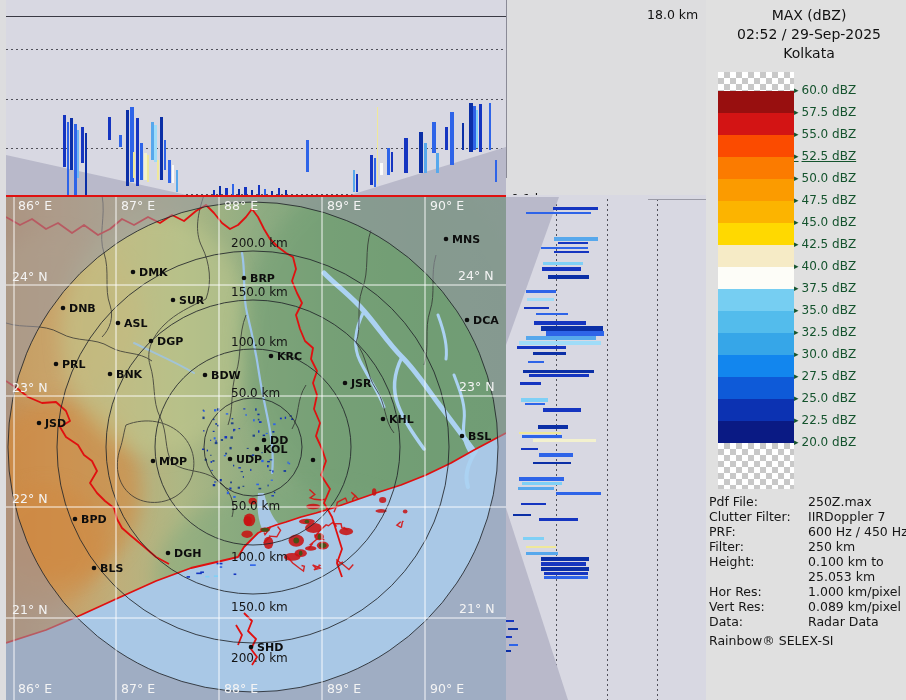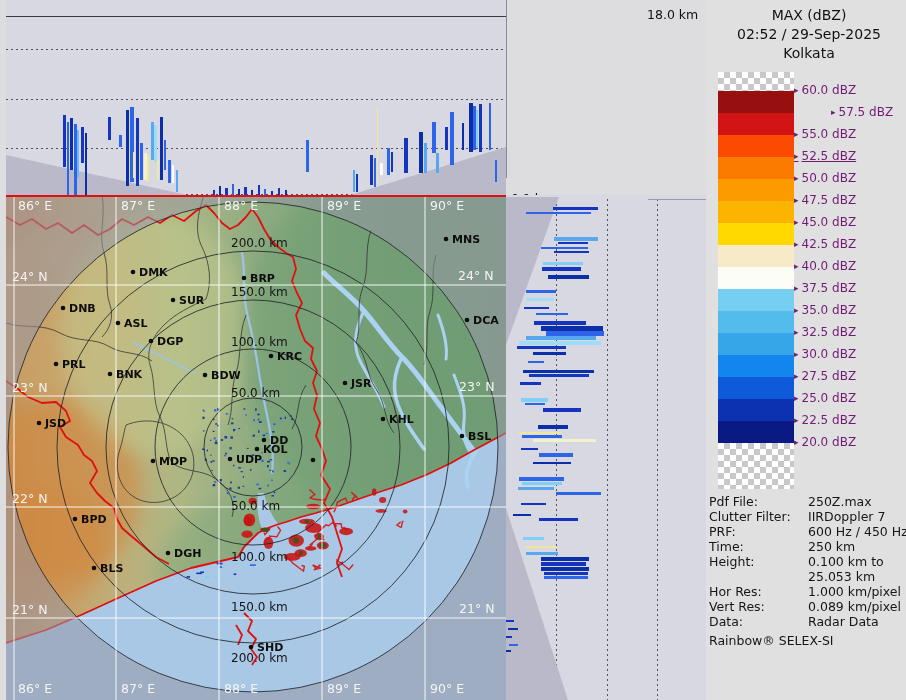--- a/index.html
+++ b/index.html
@@ -13,21 +13,21 @@
   .wedge{background:#B9B9CA;}
   .bar{position:absolute;}
   .checker{background-image:conic-gradient(#c8c8c8 25%,#ffffff 25% 50%,#c8c8c8 50% 75%,#ffffff 75%);background-size:12px 12px;}
   .lbl{position:absolute;color:#111;font-size:12.5px;white-space:nowrap;}
   
   #legend{left:700px;top:0;width:206px;height:700px;background:#E0E0E0;}
   #legend .title-block{position:absolute;left:0;top:6px;width:206px;text-align:center;
      font-size:14px;color:#111;line-height:19px;}
   #scale-col{position:absolute;left:12px;top:72px;width:76px;}
   #scale-col .cell{width:76px;}
-  .scale-label{position:absolute;left:88px;font-size:12px;color:#701a75;white-space:nowrap;}
+  .scale-label{position:absolute;left:88px;font-size:12px;color:#14532d;white-space:nowrap;}
   .scale-label .arr{font-size:9px;margin-right:3px;position:relative;top:-1px;}
   #meta{position:absolute;left:3px;top:494px;width:200px;font-size:12.5px;color:#161616;}
   #meta .row{display:flex;line-height:15px;}
   #meta .row .k{width:99px;flex:none;}
   #meta .row .v{flex:1;}
   #meta .footer{margin-top:4px;line-height:16px;}
 </style>
 </head>
 <body>
 
@@ -447,21 +447,21 @@
         <div class="cell" style="height: 22px; background: rgb(83, 188, 236);"></div>
         <div class="cell" style="height: 22px; background: rgb(54, 166, 232);"></div>
         <div class="cell" style="height: 22px; background: rgb(18, 134, 238);"></div>
         <div class="cell" style="height: 22px; background: rgb(14, 90, 216);"></div>
         <div class="cell" style="height: 22px; background: rgb(12, 50, 178);"></div>
         <div class="cell" style="height: 22px; background: rgb(10, 26, 132);"></div>
         <div class="cell checker" style="height: 46px;"></div>
       </div>
     <div id="scale-labels">
         <div class="scale-label" style="top: 83px;"><span class="arr">▸</span>60.0 dBZ</div>
-        <div class="scale-label" style="top: 105px; margin-left: 37px;"><span class="arr">▸</span>57.5 dBZ</div>
+        <div class="scale-label" style="top: 105px;"><span class="arr">▸</span>57.5 dBZ</div>
         <div class="scale-label" style="top: 127px;"><span class="arr">▸</span>55.0 dBZ</div>
         <div class="scale-label" style="top: 149px; text-decoration: underline;"><span class="arr">▸</span>52.5 dBZ</div>
         <div class="scale-label" style="top: 171px;"><span class="arr">▸</span>50.0 dBZ</div>
         <div class="scale-label" style="top: 193px;"><span class="arr">▸</span>47.5 dBZ</div>
         <div class="scale-label" style="top: 215px;"><span class="arr">▸</span>45.0 dBZ</div>
         <div class="scale-label" style="top: 237px;"><span class="arr">▸</span>42.5 dBZ</div>
         <div class="scale-label" style="top: 259px;"><span class="arr">▸</span>40.0 dBZ</div>
         <div class="scale-label" style="top: 281px;"><span class="arr">▸</span>37.5 dBZ</div>
         <div class="scale-label" style="top: 303px;"><span class="arr">▸</span>35.0 dBZ</div>
         <div class="scale-label" style="top: 325px;"><span class="arr">▸</span>32.5 dBZ</div>
@@ -478,21 +478,21 @@
         </div>
         <div class="row">
           <span class="k">Clutter Filter:</span>
           <span class="v">IIRDoppler 7</span>
         </div>
         <div class="row">
           <span class="k">PRF:</span>
           <span class="v">600 Hz / 450 Hz</span>
         </div>
         <div class="row">
-          <span class="k">Time:</span>
+          <span class="k">Filter:</span>
           <span class="v">250 km</span>
         </div>
         <div class="row">
           <span class="k">Height:</span>
           <span class="v">0.100 km to</span>
         </div>
         <div class="row">
           <span class="k"></span>
           <span class="v">25.053 km</span>
         </div>

